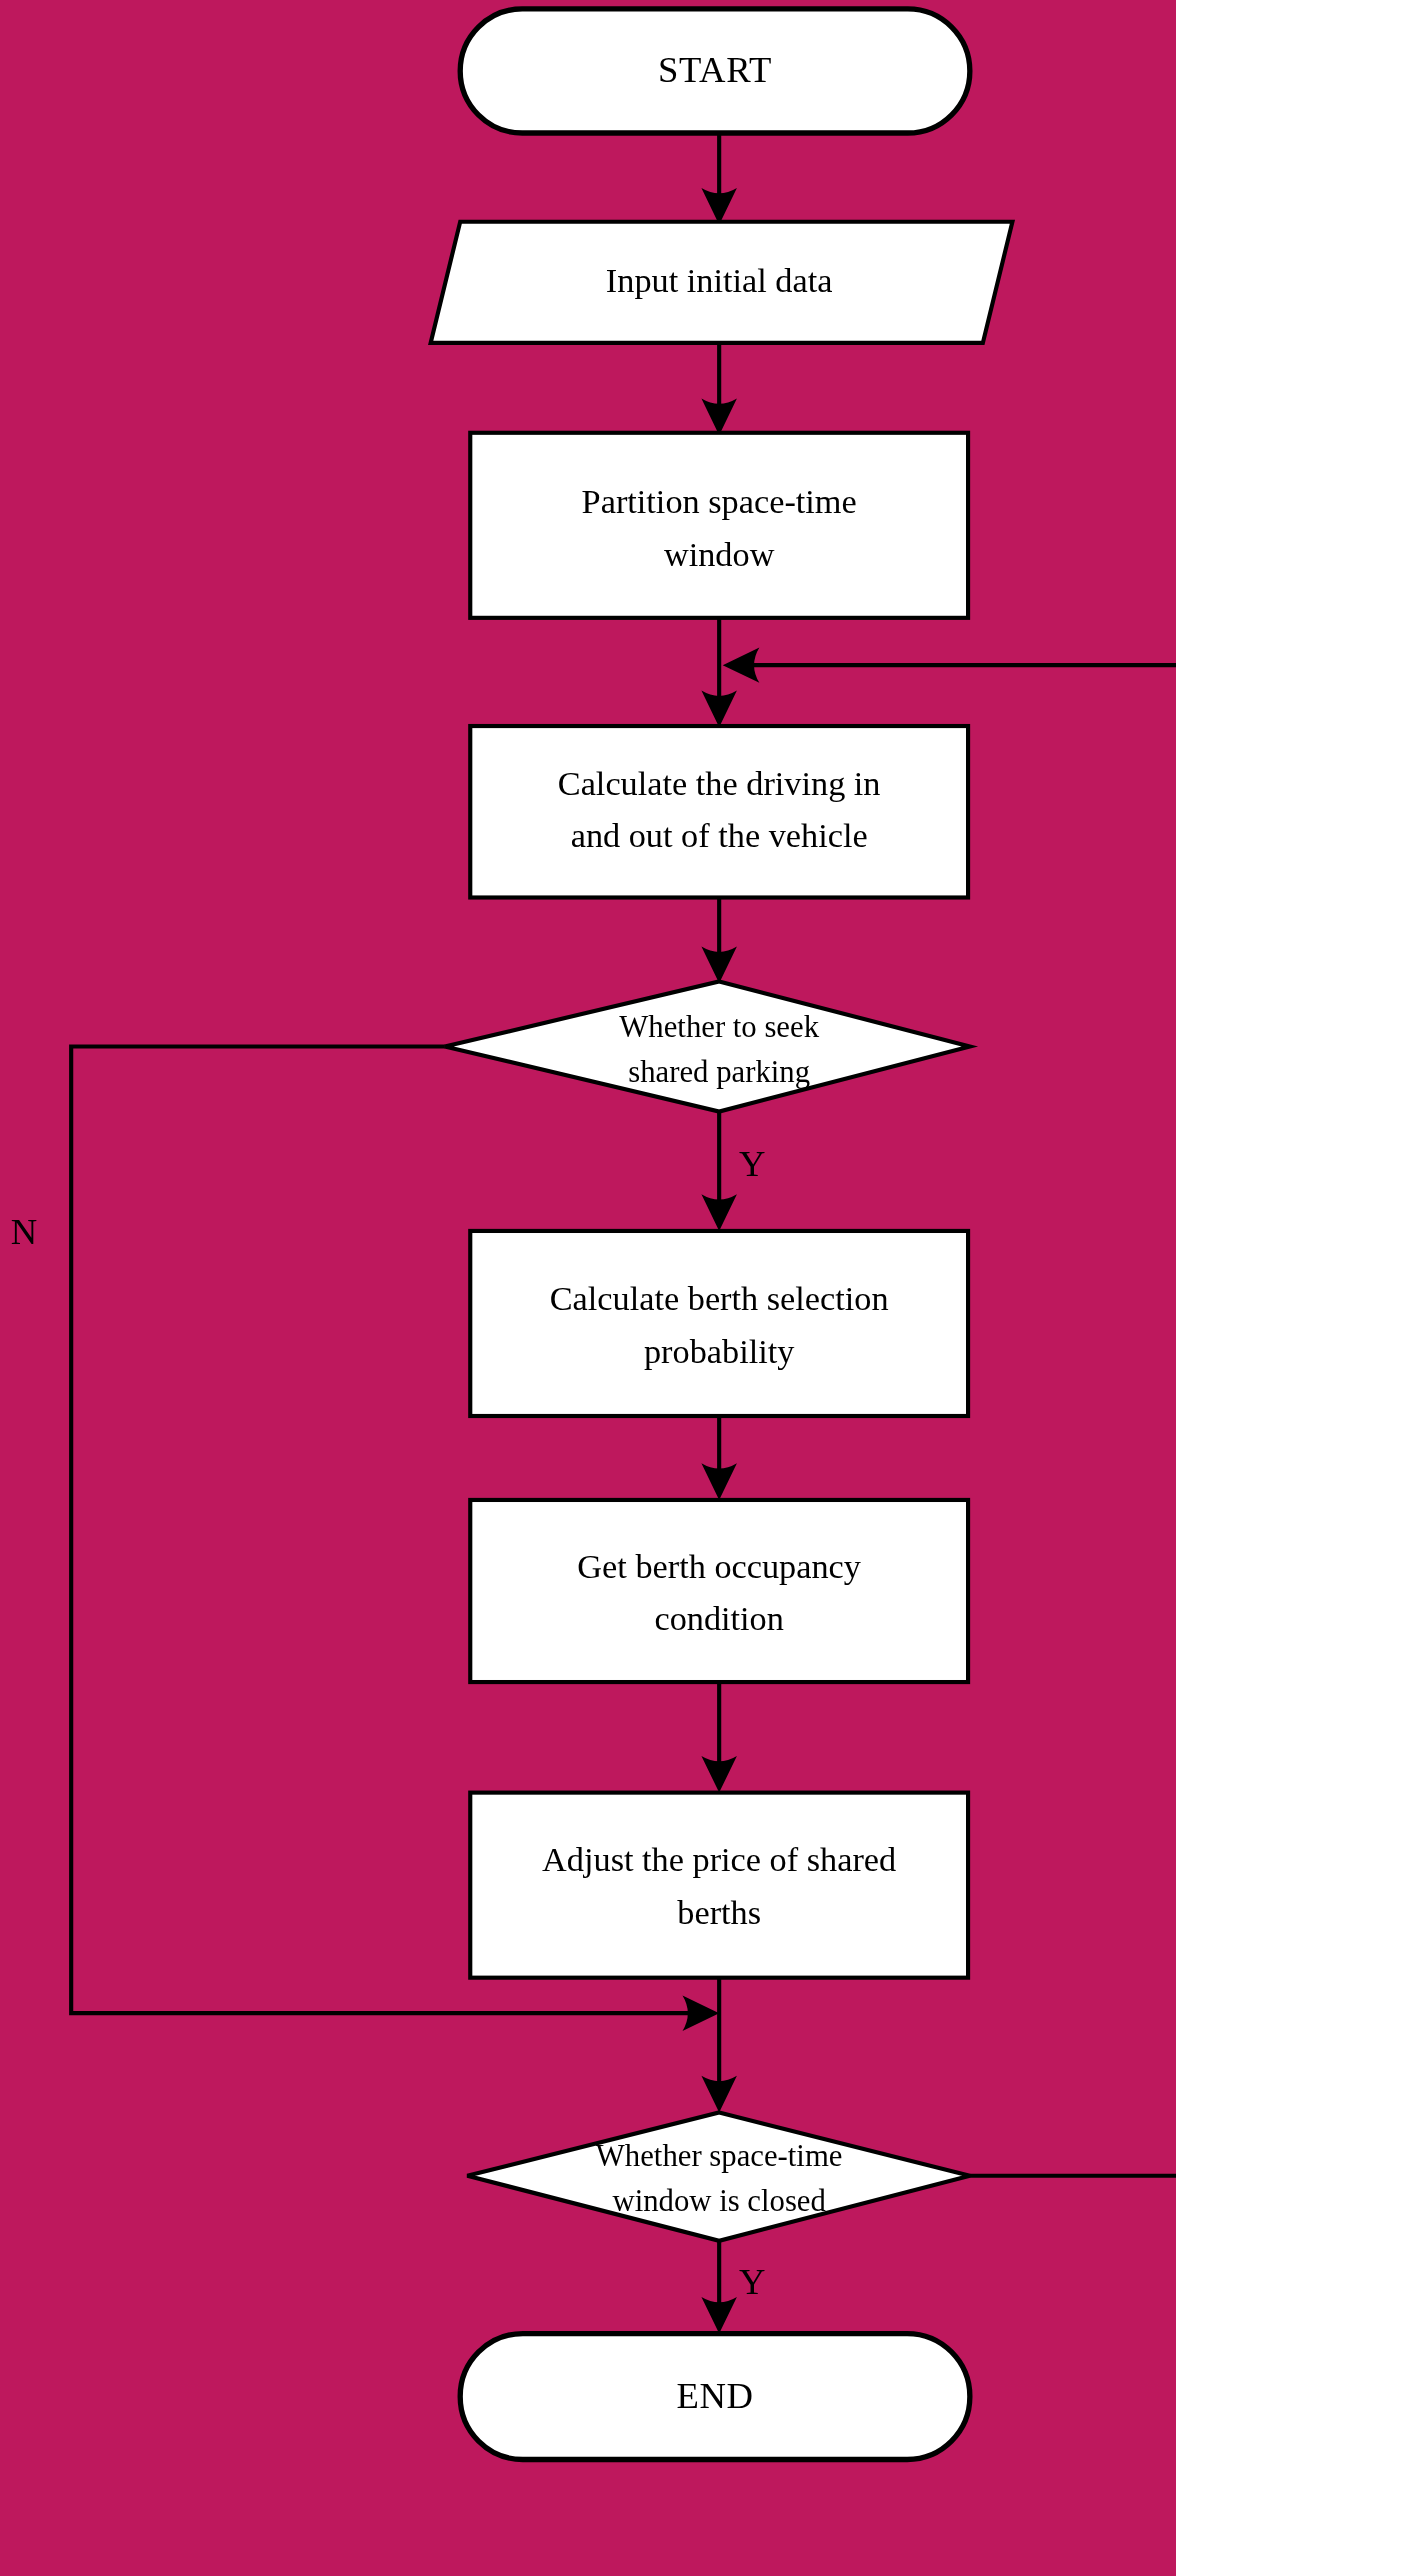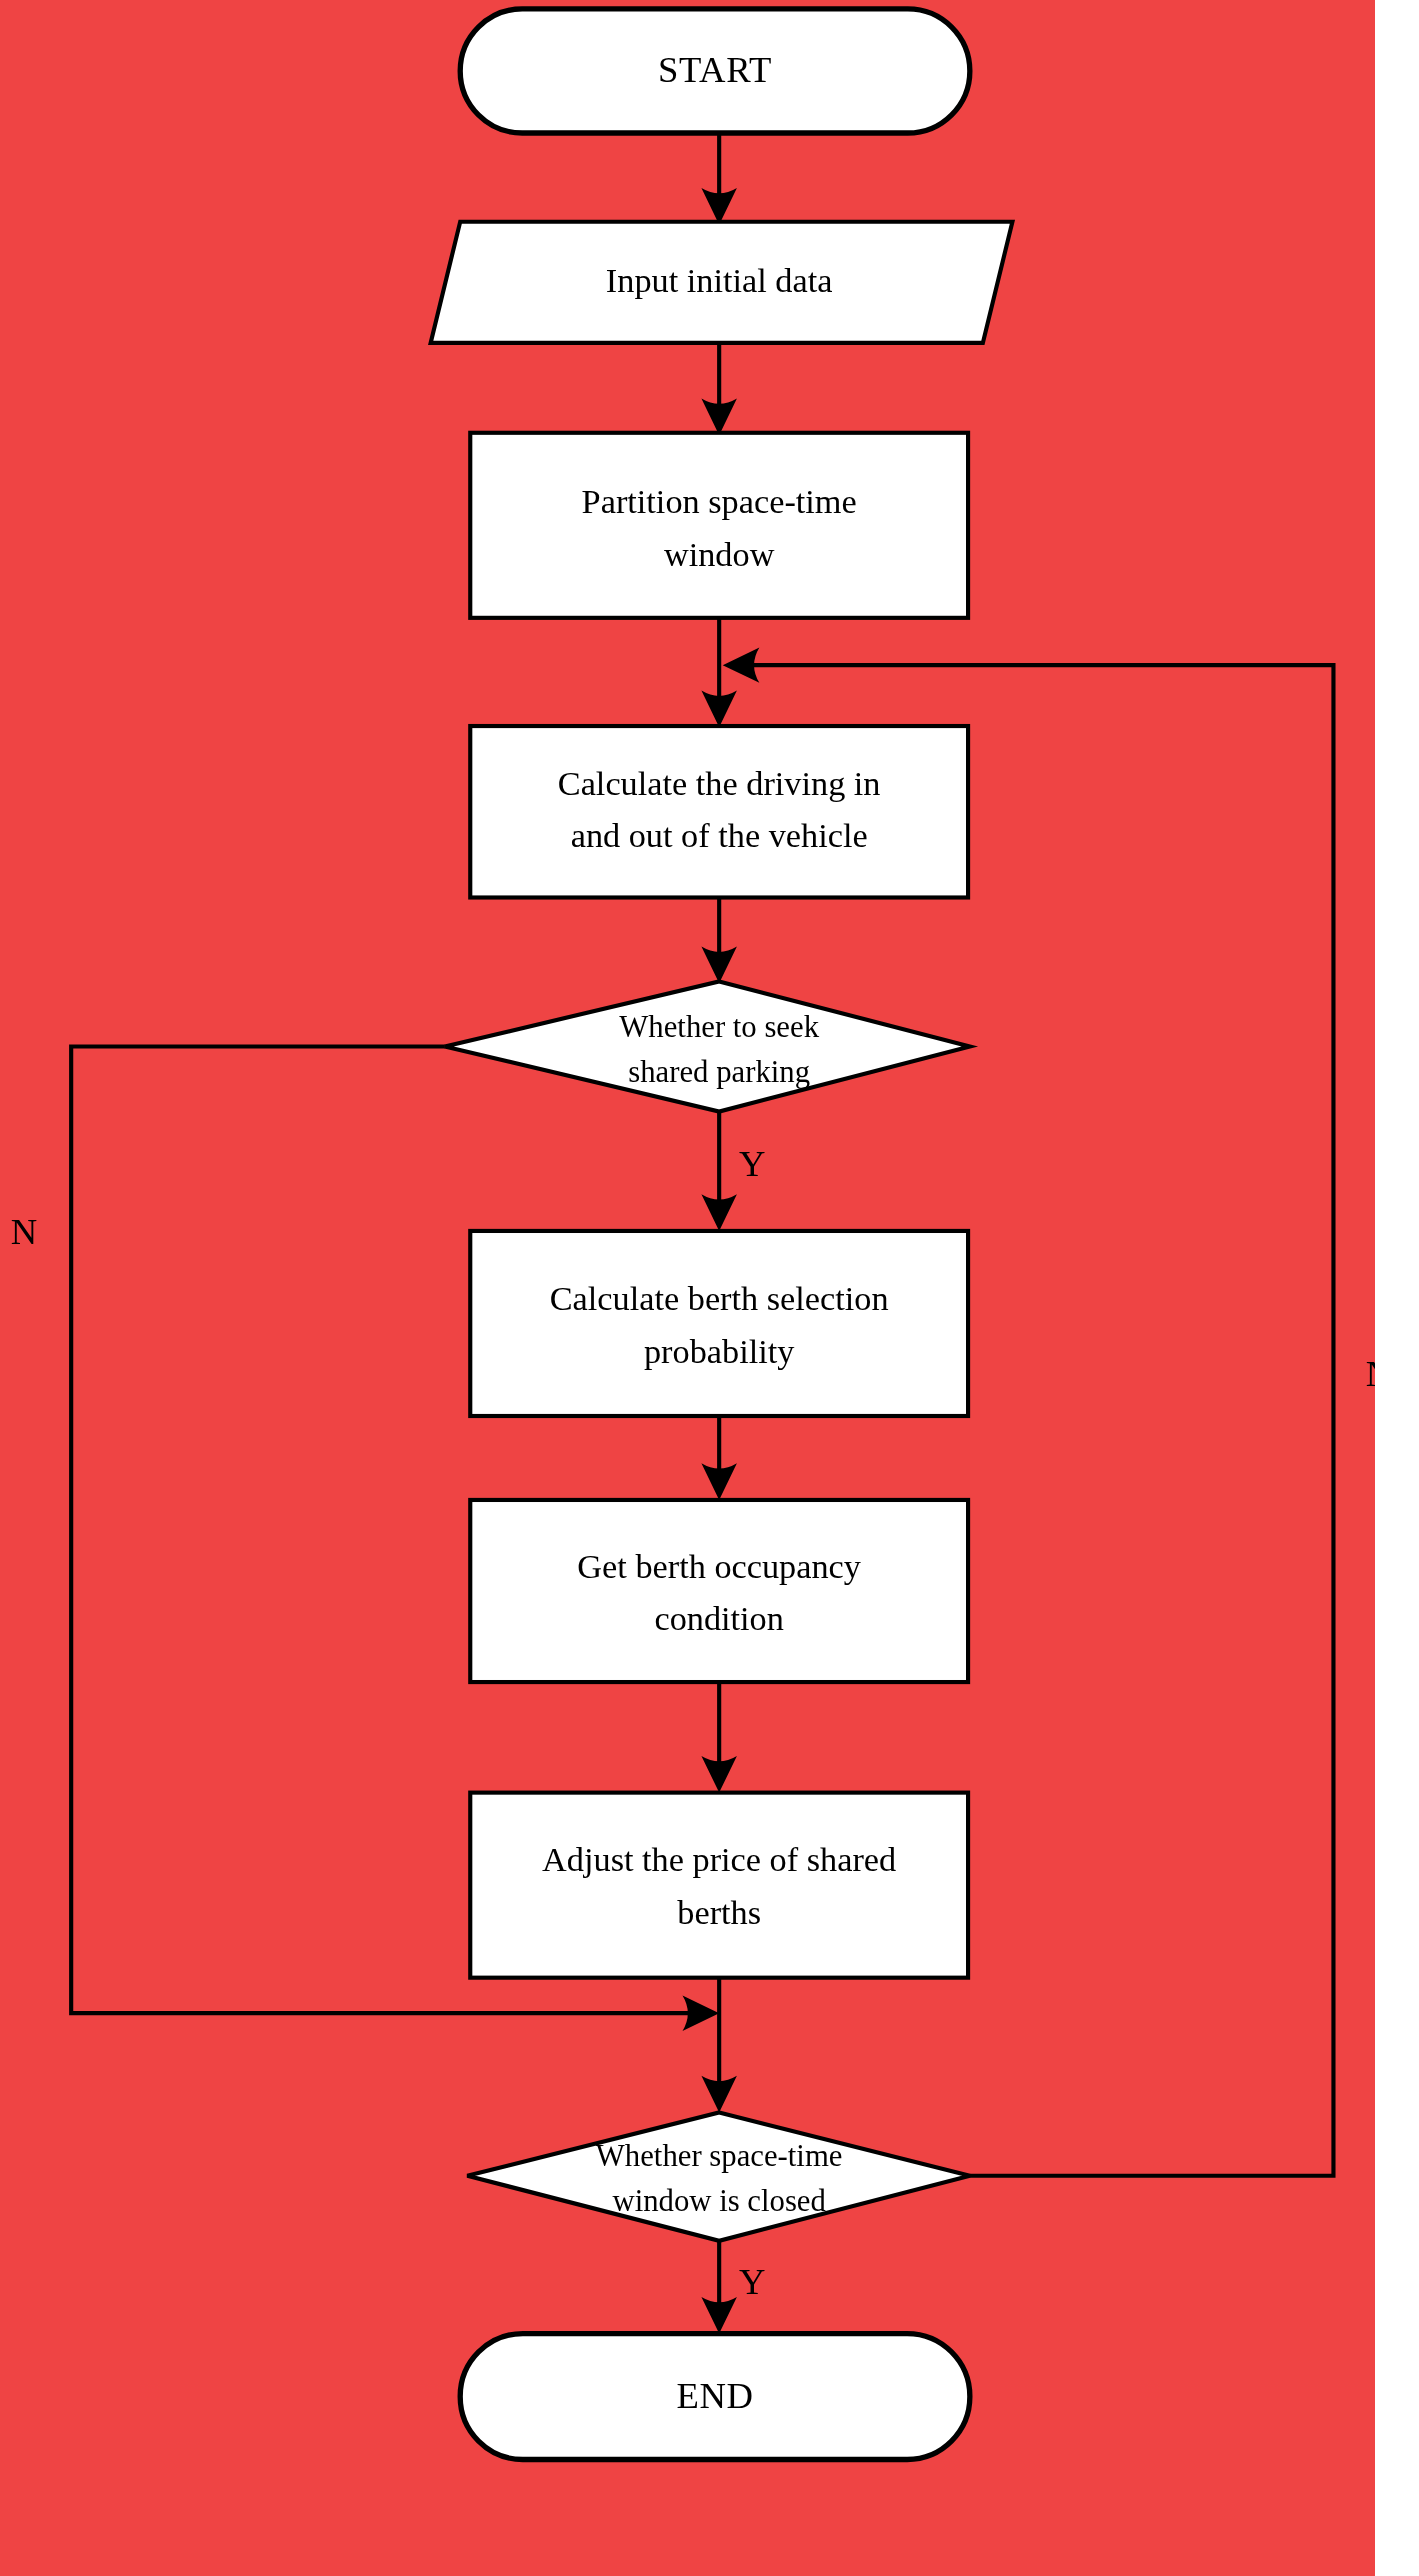--- a/index.html
+++ b/index.html
@@ -6,23 +6,23 @@
   html, body {
     margin: 0;
     padding: 0;
     background: #ffffff;
   }
   body {
     font-family: "Liberation Serif", "DejaVu Serif", serif;
   }
   #canvas-wrap {
     position: relative;
-    width: 1375px;
+    width: 1176px;
     height: 2576px;
-    background: #ef4444;
+    background: #be185d;
     overflow: hidden;
   }
   #flow-svg {
     position: absolute;
     top: 0;
     left: 0;
     width: 1420px;
     height: 2576px;
     display: block;
   }

